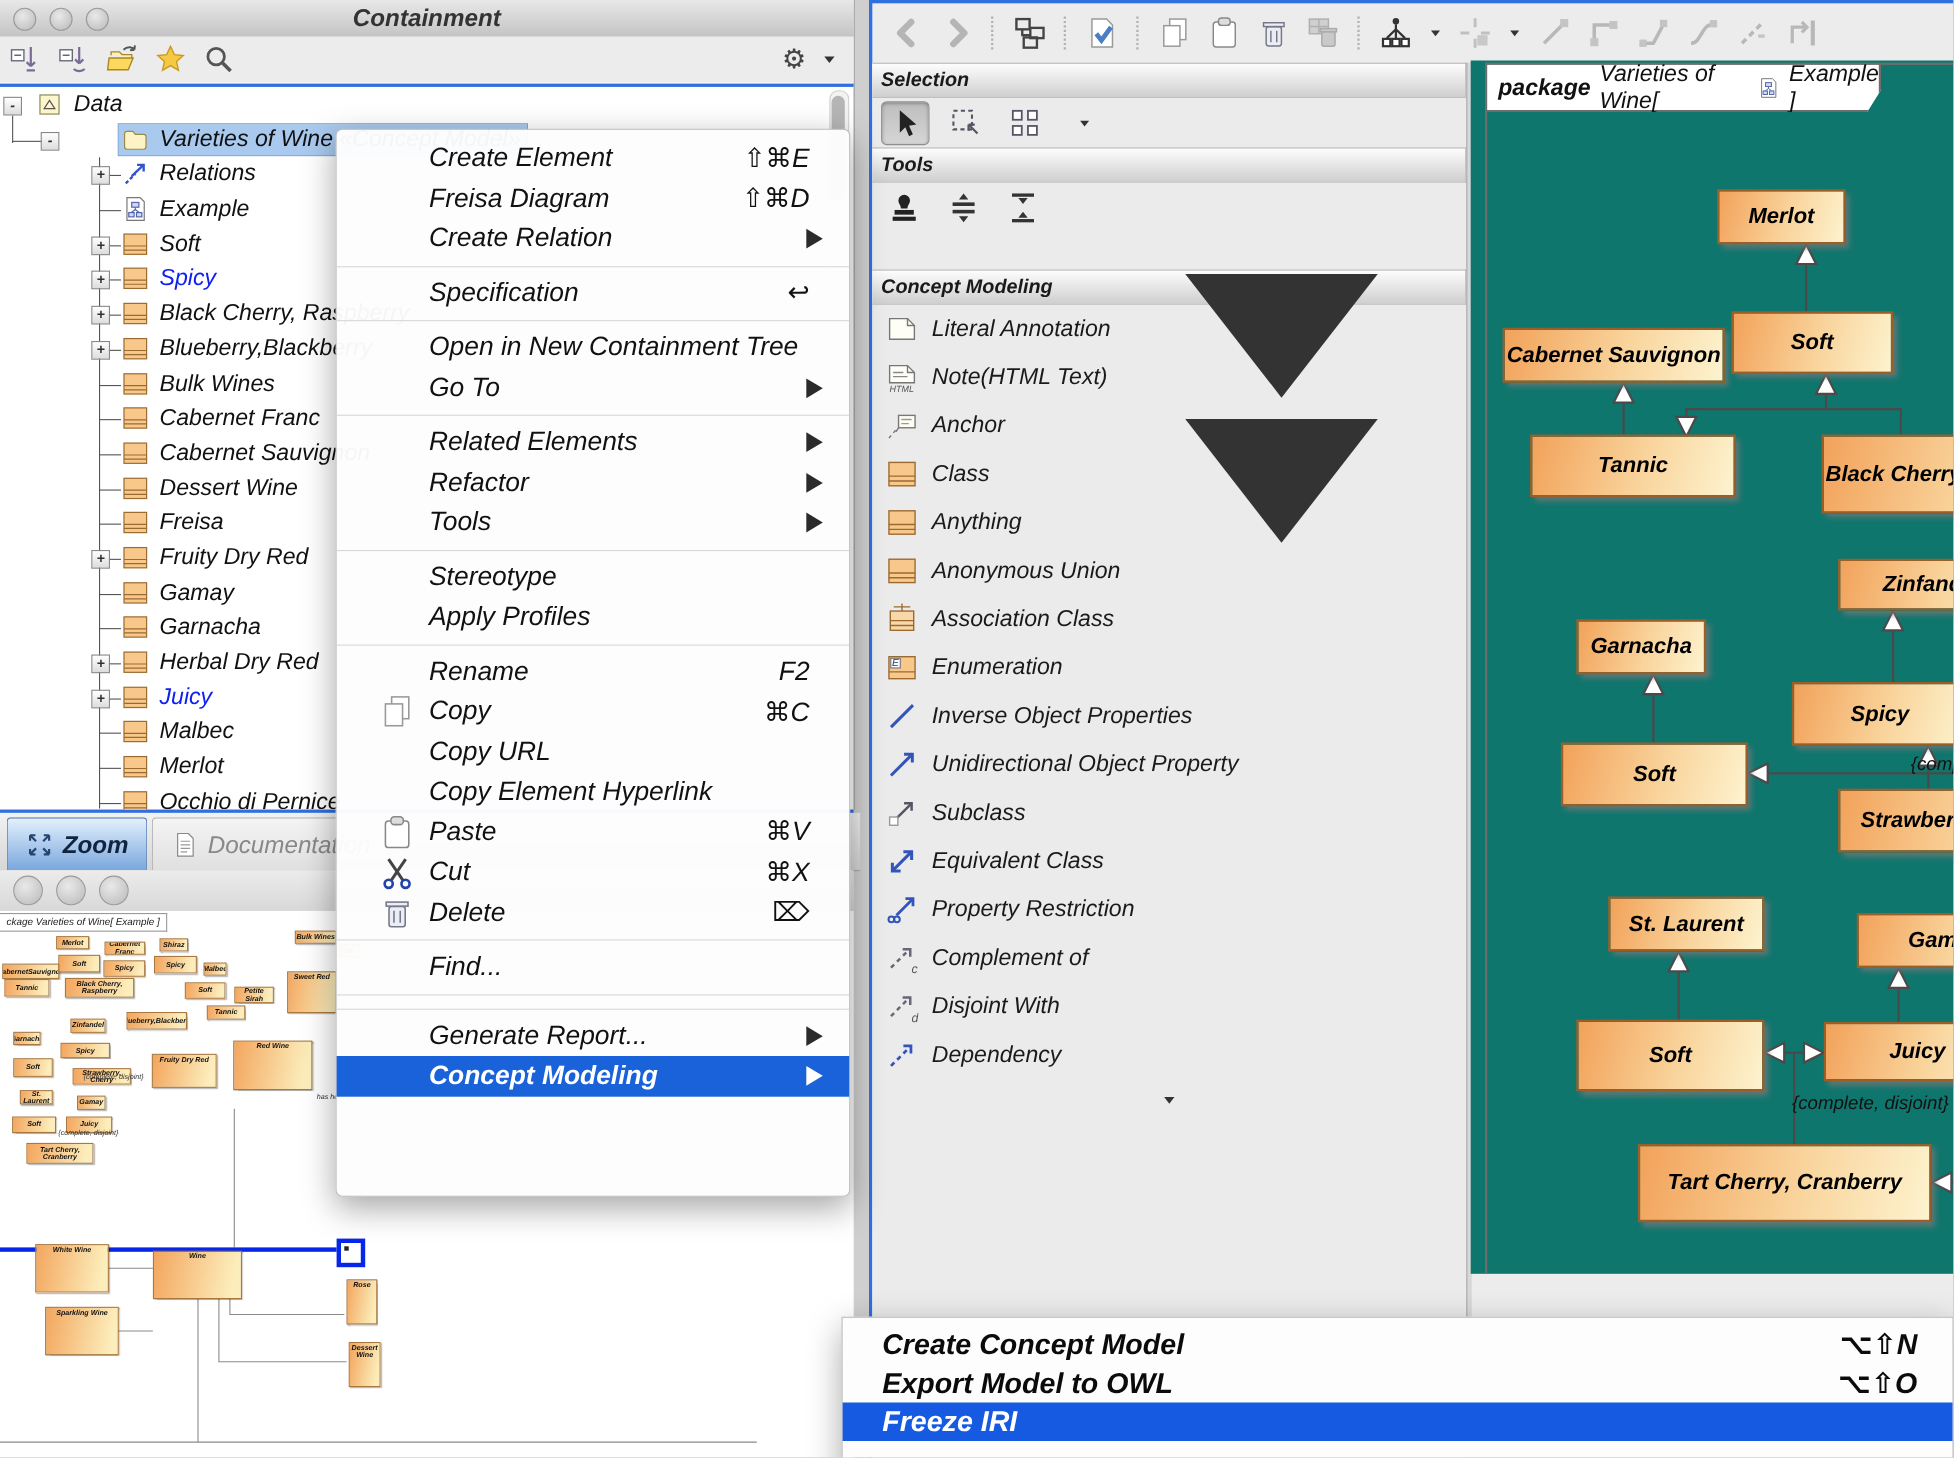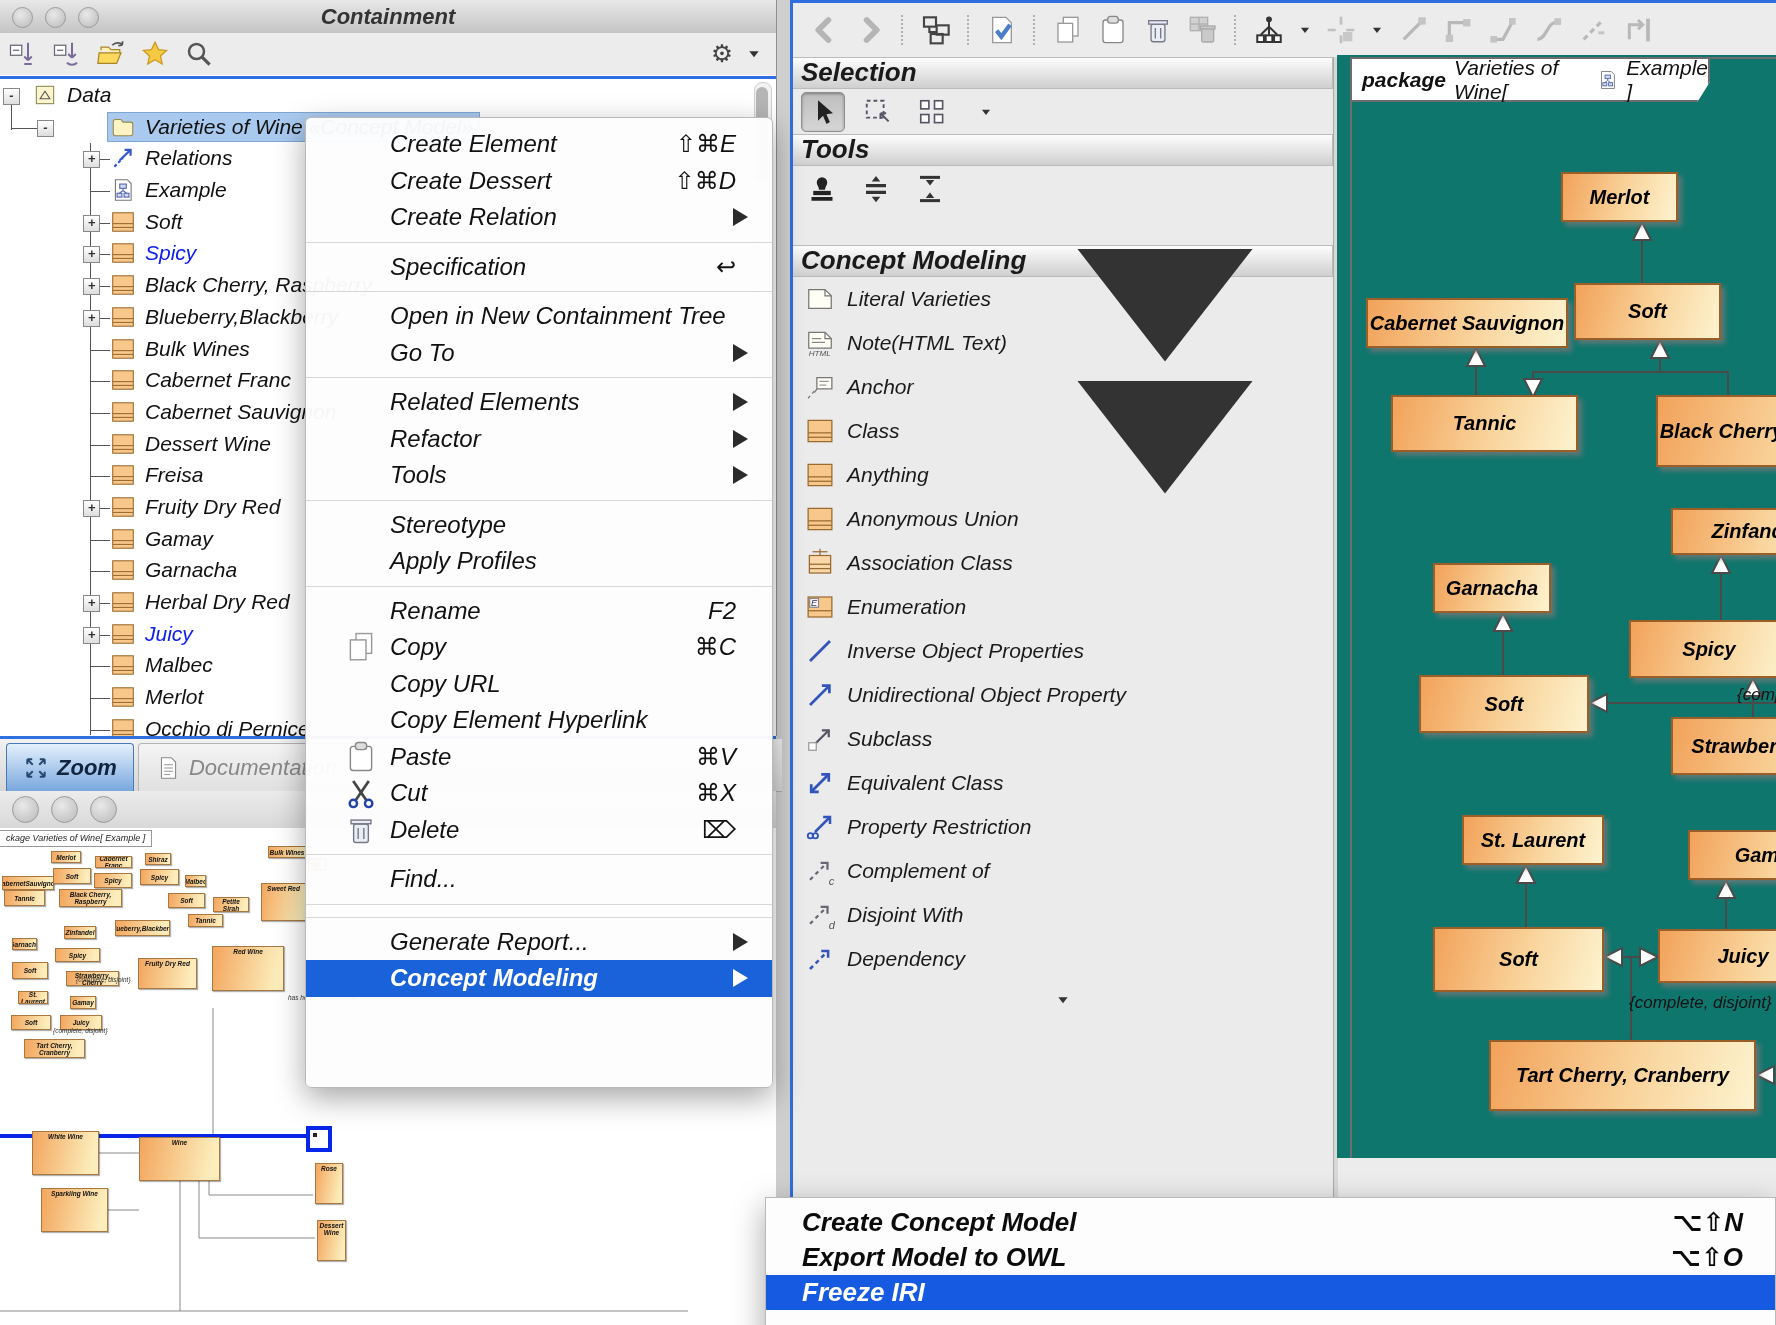--- a/index.html
+++ b/index.html
@@ -43,21 +43,21 @@
   #mm-svg{position:absolute;left:0;top:0;}
   #mm-viewline{position:absolute;left:0;top:306px;width:312px;height:4px;background:#0626e8;}
   #mm-handle{position:absolute;left:306px;top:298px;width:18px;height:18px;background:#fff;border:4px solid #0626e8;}
   #mm-handle i{position:absolute;left:3px;top:3px;width:4px;height:4px;background:#222;}
   
   #mid-win{position:absolute;left:790px;top:0;width:986px;height:1325px;background:#ececec;border-left:3px solid #2f6fe0;border-top:3px solid #2f6fe0;box-sizing:border-box;}
   #dtoolbar{position:absolute;left:795px;top:6px;width:981px;height:48px;display:flex;align-items:center;gap:13px;padding-left:14px;box-sizing:border-box;}
   #dtoolbar .ic{width:32px;height:32px;flex:0 0 auto;}
   #dtoolbar .tsep{width:2px;height:30px;border-left:2px dotted #b0b0b0;margin:0 2px;}
   #palette{position:absolute;left:793px;top:57px;width:540px;height:1268px;background:#ebebeb;}
-  .phead{height:30px;background:linear-gradient(#fdfdfd,#cfcfcf);border:1px solid #bbb;border-left:none;font-size:26px;font-weight:bold;color:#1a1a1a;padding-left:8px;line-height:29px;}
+  .phead{height:30px;background:linear-gradient(#fdfdfd,#cfcfcf);border:1px solid #bbb;border-left:none;font-size:18px;font-weight:bold;color:#1a1a1a;padding-left:8px;line-height:29px;}
   .prow{display:flex;align-items:center;gap:12px;padding-left:8px;}
   .pbtn{width:42px;height:38px;display:flex;align-items:center;justify-content:center;border-radius:5px;}
   .pbtn.sel{background:linear-gradient(#bdbdbd,#d6d6d6);border:1px solid #8f8f8f;box-shadow:inset 0 1px 3px rgba(0,0,0,.35);}
   .pbtn .ic{width:30px;height:30px;}
   .pitem{position:relative;height:44px;display:flex;align-items:center;gap:12px;padding-left:12px;font-size:21px;color:#1a1a1a;}
   .pitem .ic{width:30px;height:30px;flex:0 0 auto;}
   .pitem .pcaret{position:absolute;right:18px;color:#222;}
   .pcaret .ic{width:18px;height:18px;}
   #pal-more{height:38px;display:flex;justify-content:center;align-items:center;}
   #pal-divider{position:absolute;left:1333px;top:57px;width:4px;height:1268px;background:#d8d8d8;border-left:1px solid #aaa;}
@@ -782,21 +782,21 @@
     <div style="height:34px;"></div>
     <div class="phead">Concept Modeling</div>
     <div id="pal-items">
         <div class="pitem">
           <span class="ic" style="width: 30px; height: 30px;">
             <svg viewBox="0 0 24 24" xmlns="http://www.w3.org/2000/svg">
               <path d="M3 4.5 h13 l5 5 V19.5 H3 Z" fill="#fffef5" stroke="#777"></path>
               <path d="M16 4.5 v5 h5" fill="none" stroke="#777"></path>
             </svg>
           </span>
-          <span>Literal Varieties</span>
+          <span>Literal Annotation</span>
           <span class="pcaret"><span class="ic" style="width: 16px; height: 16px;"><svg viewBox="0 0 24 24" xmlns="http://www.w3.org/2000/svg">
                 <path d="M5 8 h14 l-7 9 Z" fill="#333"></path>
               </svg></span></span>
         </div>
         <div class="pitem">
           <span class="ic" style="width: 30px; height: 30px;">
             <svg viewBox="0 0 24 24" xmlns="http://www.w3.org/2000/svg">
               <path d="M3 3.5 h13 l5 5 V16 H3 Z" fill="#fffef5" stroke="#777"></path>
               <path d="M16 3.5 v5 h5" fill="none" stroke="#777"></path>
               <line x1="5.5" y1="8.5" x2="13" y2="8.5" stroke="#888"></line>
@@ -1057,21 +1057,21 @@
   <div class="dlabel" style="left: 400px; top: 630px;">{complete, disjoint}</div>
       <div class="dlabel" style="left: 292px; top: 938px;">{complete, disjoint}</div>
     </div>
 
   <div id="ctx-menu">
       <div class="mi">
         <span class="mlabel">Create Element</span>
         <span class="mshort">⇧⌘E</span>
       </div>
       <div class="mi">
-        <span class="mlabel">Create Dessert</span>
+        <span class="mlabel">Freisa Diagram</span>
         <span class="mshort">⇧⌘D</span>
       </div>
       <div class="mi">
         <span class="mlabel">Create Relation</span>
         <span class="marrow"></span>
       </div>
       <div class="msep">
         <i></i>
       </div>
       <div class="mi">

